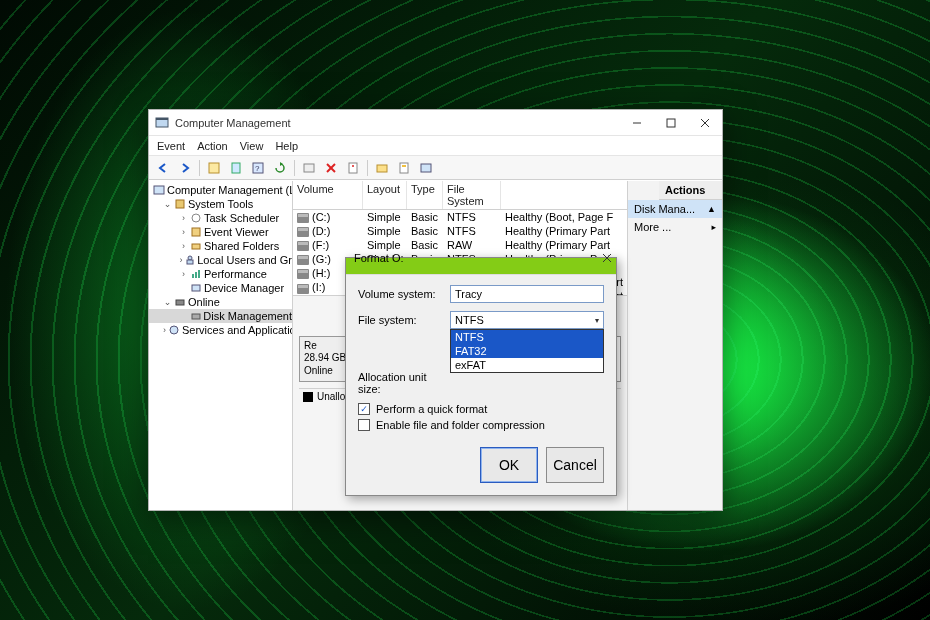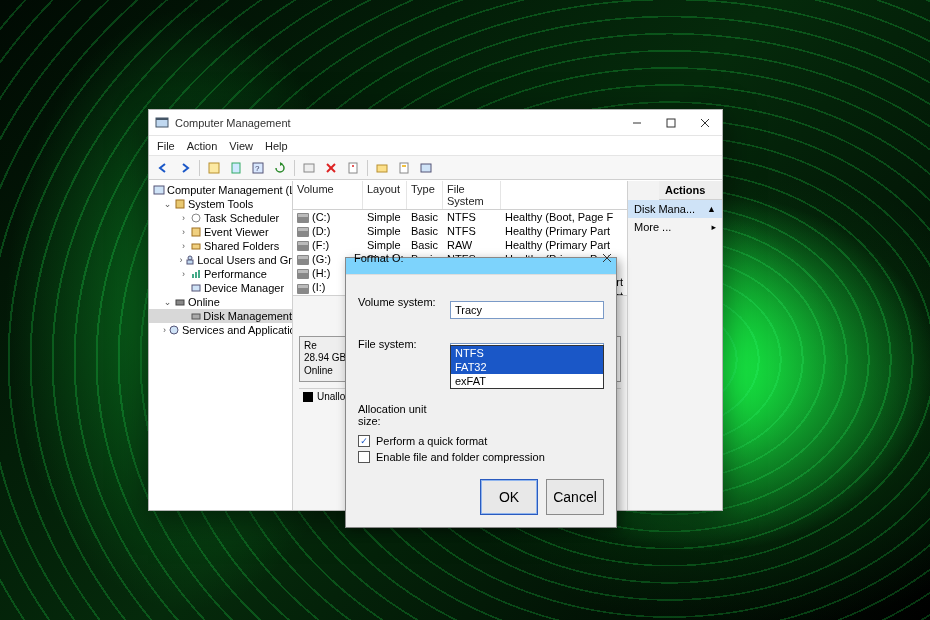--- a/index.html
+++ b/index.html
@@ -110,30 +110,30 @@
   
   .dialog {
     position:absolute;
     left:52px; top:76px;
     width:272px;
     background:#f0f0f0;
     border:1px solid #888;
     box-shadow:3px 3px 10px rgba(0,0,0,.35);
     font-size:11px;
   }
-  .dlg-titlebar { height:16px; background:#7dd3fc; display:flex; align-items:center; padding:0 4px 16px 8px; border-bottom:1px solid #ddd;}
+  .dlg-titlebar { height:16px; background:#84cc16; display:flex; align-items:center; padding:0 4px 16px 8px; border-bottom:1px solid #ddd;}
   .dlg-titlebar .t { flex:1; }
   .dlg-body { padding:10px 12px 4px 12px; }
   .dlg-row { display:flex; align-items:center; margin-bottom:8px; }
   .dlg-row label { width:92px; }
   .dlg-row .field { flex:1; }
   .textinput, .combo {
     width:100%; height:18px; border:1px solid #7a9ac7; background:#fff;
     padding:1px 4px; font-size:11px; font-family:inherit;
-    display:flex; align-items:center; justify-content:space-between;margin-top:16px;
+    display:flex; align-items:center; justify-content:space-between;
   }
   .combo .caret { font-size:8px; color:#333; }
   .dropdown {
     position:absolute; border:1px solid #333; background:#fff;
     font-size:11px;
   }
   .dropdown .opt { padding:0 4px; line-height:14px; }
   .dropdown .opt.hl { background:#1a57c7; color:#fff; }
   .check { display:flex; align-items:center; gap:6px; margin:4px 0; }
   .check .box { width:12px; height:12px; border:1px solid #555; background:#fff; display:flex; align-items:center; justify-content:center; font-size:9px; color:#1a57c7;}
@@ -170,21 +170,21 @@
       <div class="winbtn">
           <svg width="10" height="10">
             <line x1="1" y1="1" x2="9" y2="9" stroke="#333"></line>
             <line x1="9" y1="1" x2="1" y2="9" stroke="#333"></line>
           </svg>
         </div>
     </div>
   </div>
 
   <div class="menubar">
-    <span>File</span>
+    <span>Event</span>
     <span>Action</span>
     <span>View</span>
     <span>Help</span>
   </div>
 
   <div class="toolbar">
     <div class="tbtn">
         <svg width="12" height="12">
           <path d="M8 2 L3 6 L8 10" fill="none" stroke="#1a57c7" stroke-width="2"></path>
         </svg>

